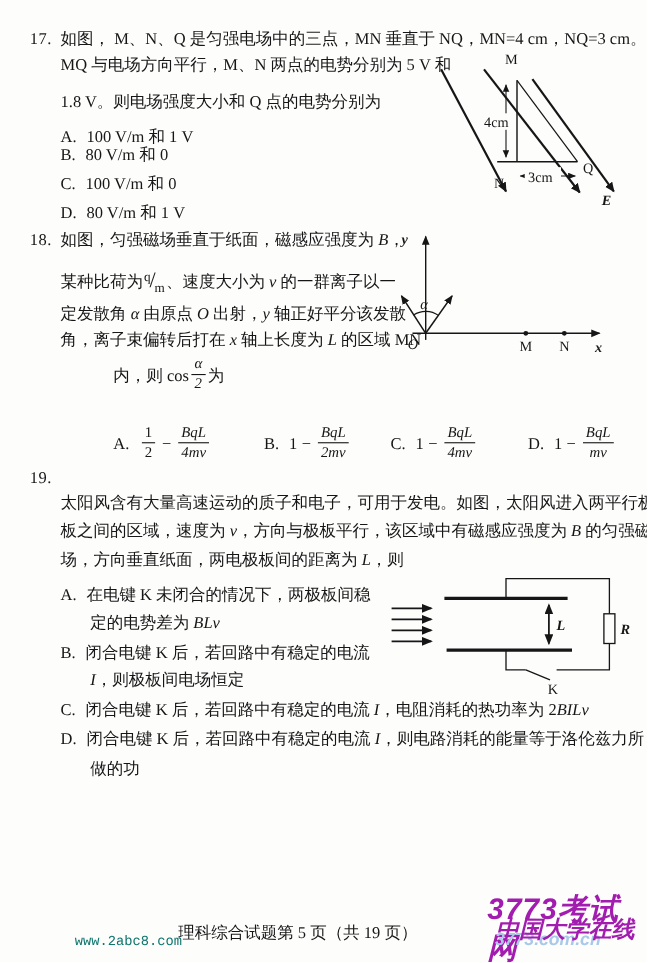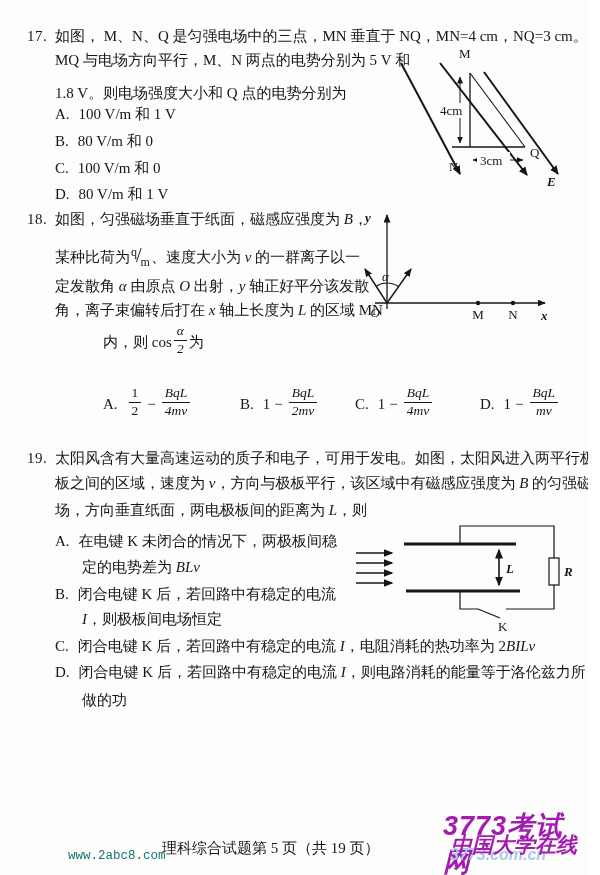--- a/index.html
+++ b/index.html
@@ -41,21 +41,21 @@
 </head>
 <body>
 
 <div class="page">
 
   <div>
     <div class="line qnum" style="left:27px;top:27px">17.</div>
     <div class="line" style="left:55px;top:27px"><span>如图， M、N、Q 是匀强电场中的三点，MN 垂直于 NQ，MN=4 cm，NQ=3 cm。</span></div>
     <div class="line" style="left:55px;top:51px"><span>MQ 与电场方向平行，M、N 两点的电势分别为 5 V 和</span></div>
     <div class="line" style="left:55px;top:84px"><span>1.8 V。则电场强度大小和 Q 点的电势分别为</span></div>
-    <div class="line" style="left:55px;top:105px">
+    <div class="line" style="left:55px;top:116px">
       <span class="olabel">A.</span><span>100 V/m 和 1 V</span>
     </div>
     <div class="line" style="left:55px;top:132px">
       <span class="olabel">B.</span><span>80 V/m 和 0</span>
     </div>
     <div class="line" style="left:55px;top:159px">
       <span class="olabel">C.</span><span>100 V/m 和 0</span>
     </div>
     <div class="line" style="left:55px;top:185px">
       <span class="olabel">D.</span><span>80 V/m 和 1 V</span>
@@ -172,21 +172,21 @@
       <circle cx="125" cy="97" r="2.2" fill="#161616"></circle>
       <circle cx="160" cy="97" r="2.2" fill="#161616"></circle>
       <text x="125" y="113" text-anchor="middle">M</text>
       <text x="160" y="113" text-anchor="middle">N</text>
       <text x="188" y="114" class="svgit svgb">x</text>
       <text x="12" y="16" class="svgit svgb">y</text>
     </svg>
   </div>
 
   <div>
-    <div class="line qnum" style="left:27px;top:449px">19.</div>
+    <div class="line qnum" style="left:27px;top:426px">19.</div>
     <div class="line" style="left:55px;top:449px"><span>太阳风含有大量高速运动的质子和电子，可用于发电。如图，太阳风进入两平行极</span></div>
     <div class="line" style="left:55px;top:474px"><span>板之间的区域，速度为 </span><span class="it">v</span><span>，方向与极板平行，该区域中有磁感应强度为 </span><span class="it">B</span><span> 的匀强磁</span></div>
     <div class="line" style="left:55px;top:501px"><span>场，方向垂直纸面，两电极板间的距离为 </span><span class="it">L</span><span>，则</span></div>
 
     <div class="line" style="left:55px;top:532px">
       <span class="olabel">A.</span><span><span>在电键 K 未闭合的情况下，两极板间稳</span></span>
     </div>
     <div class="line" style="left:82px;top:558px"><span>定的电势差为 </span><span class="it">BLv</span></div>
     <div class="line" style="left:55px;top:585px">
       <span class="olabel">B.</span><span><span>闭合电键 K 后，若回路中有稳定的电流</span></span>

